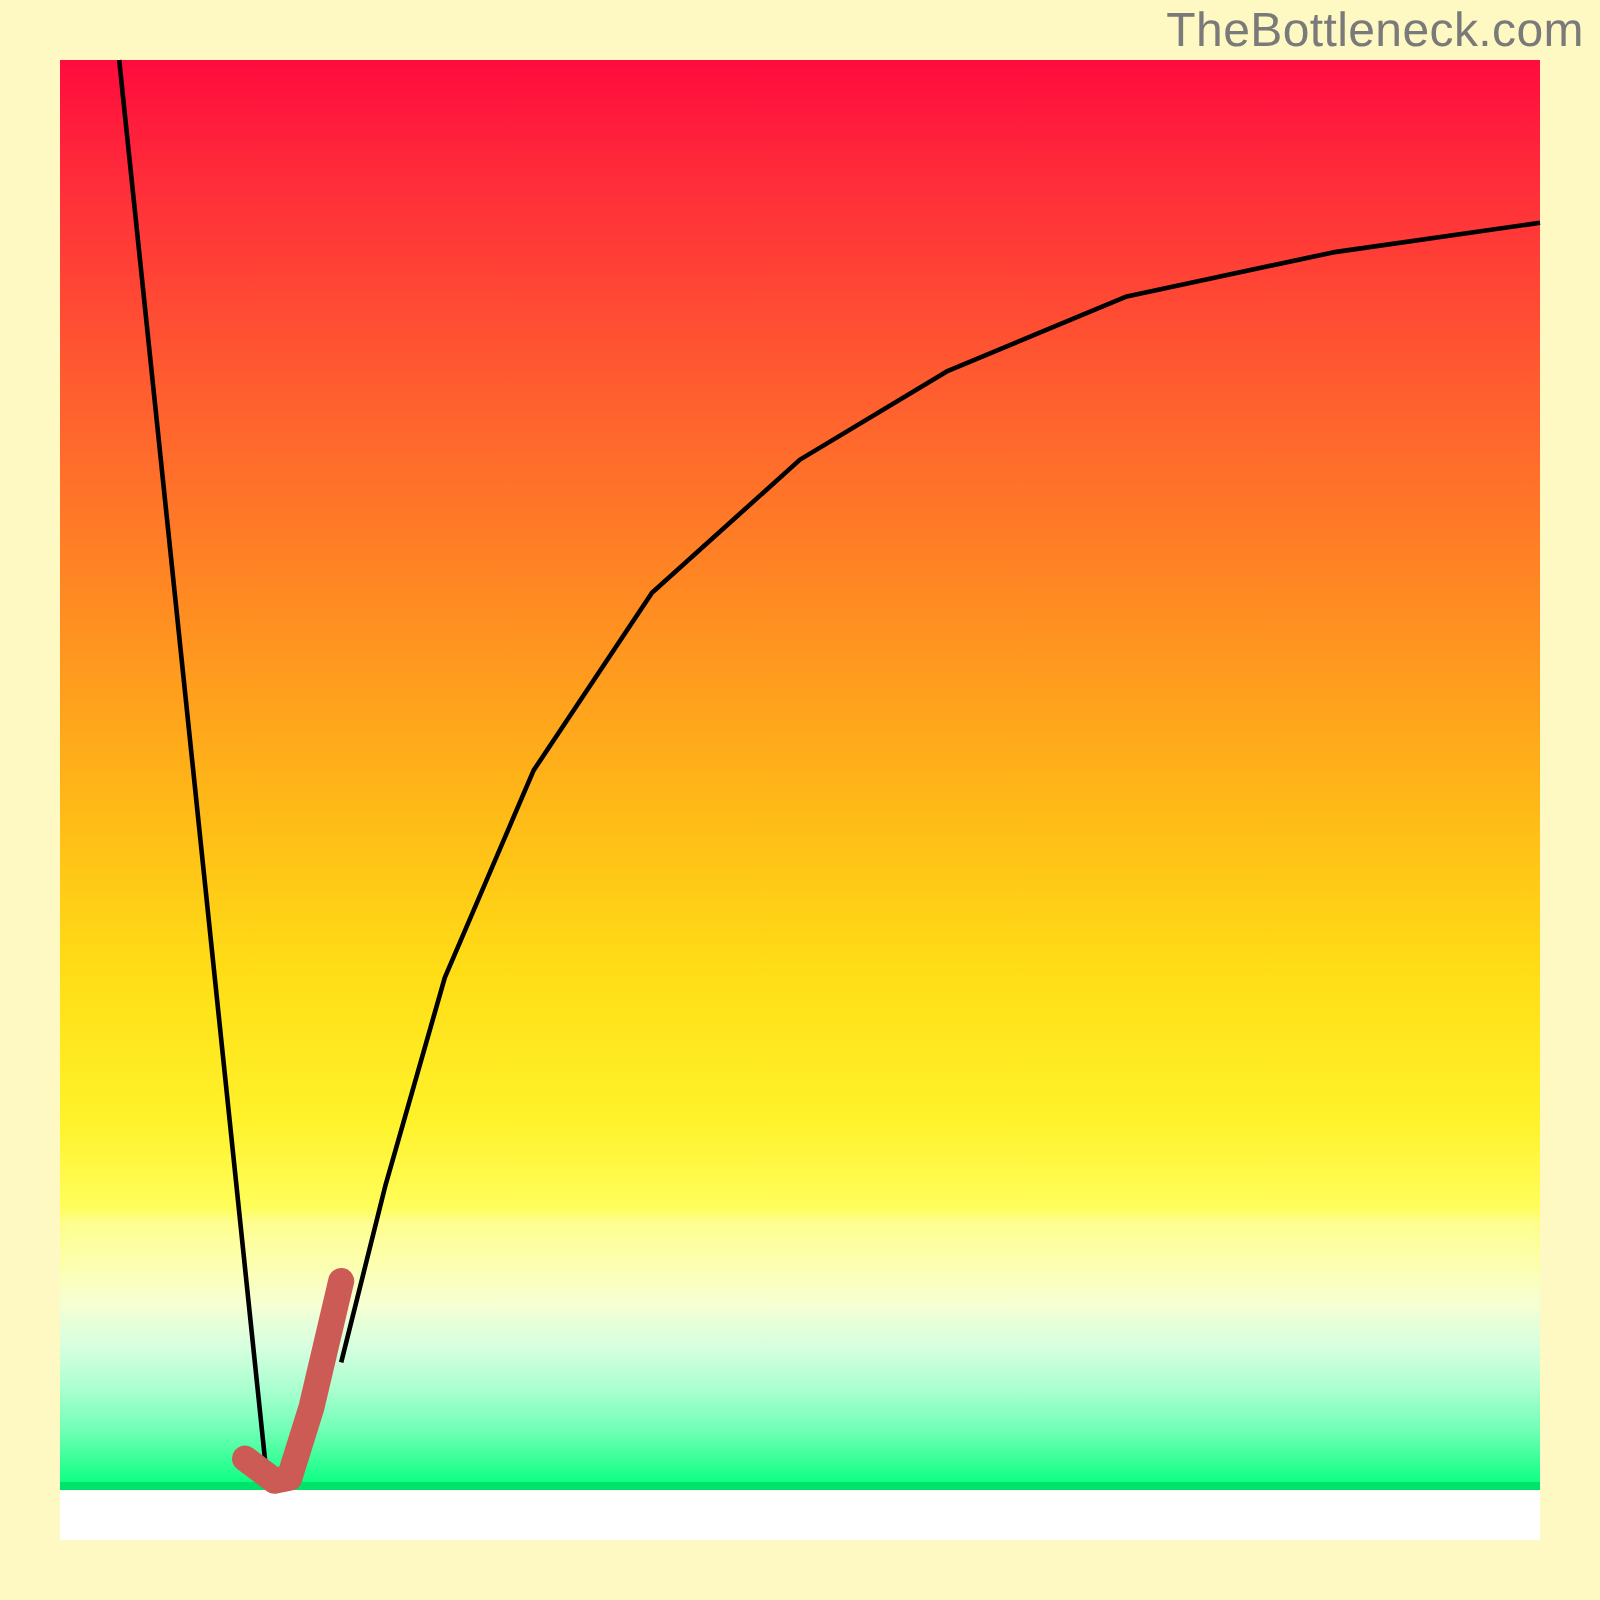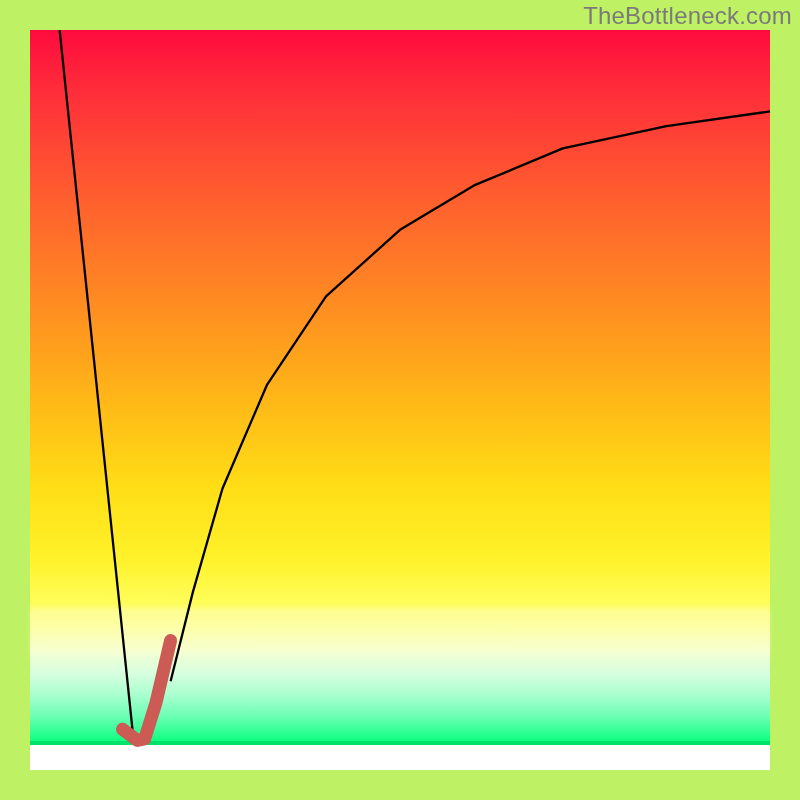--- a/index.html
+++ b/index.html
@@ -7,21 +7,21 @@
     padding: 0;
     width: 800px;
     height: 800px;
     overflow: hidden;
     background: #000;
     font-family: Arial, Helvetica, sans-serif;
   }
   .frame {
     position: absolute;
     inset: 0;
-    background: #bef264;
+    background: #fef9c3;
     padding-left: 13px;
   }
   .plot {
     position: absolute;
     left: 30px;
     top: 30px;
     width: 740px;
     height: 740px;
   }
   .gradient {

